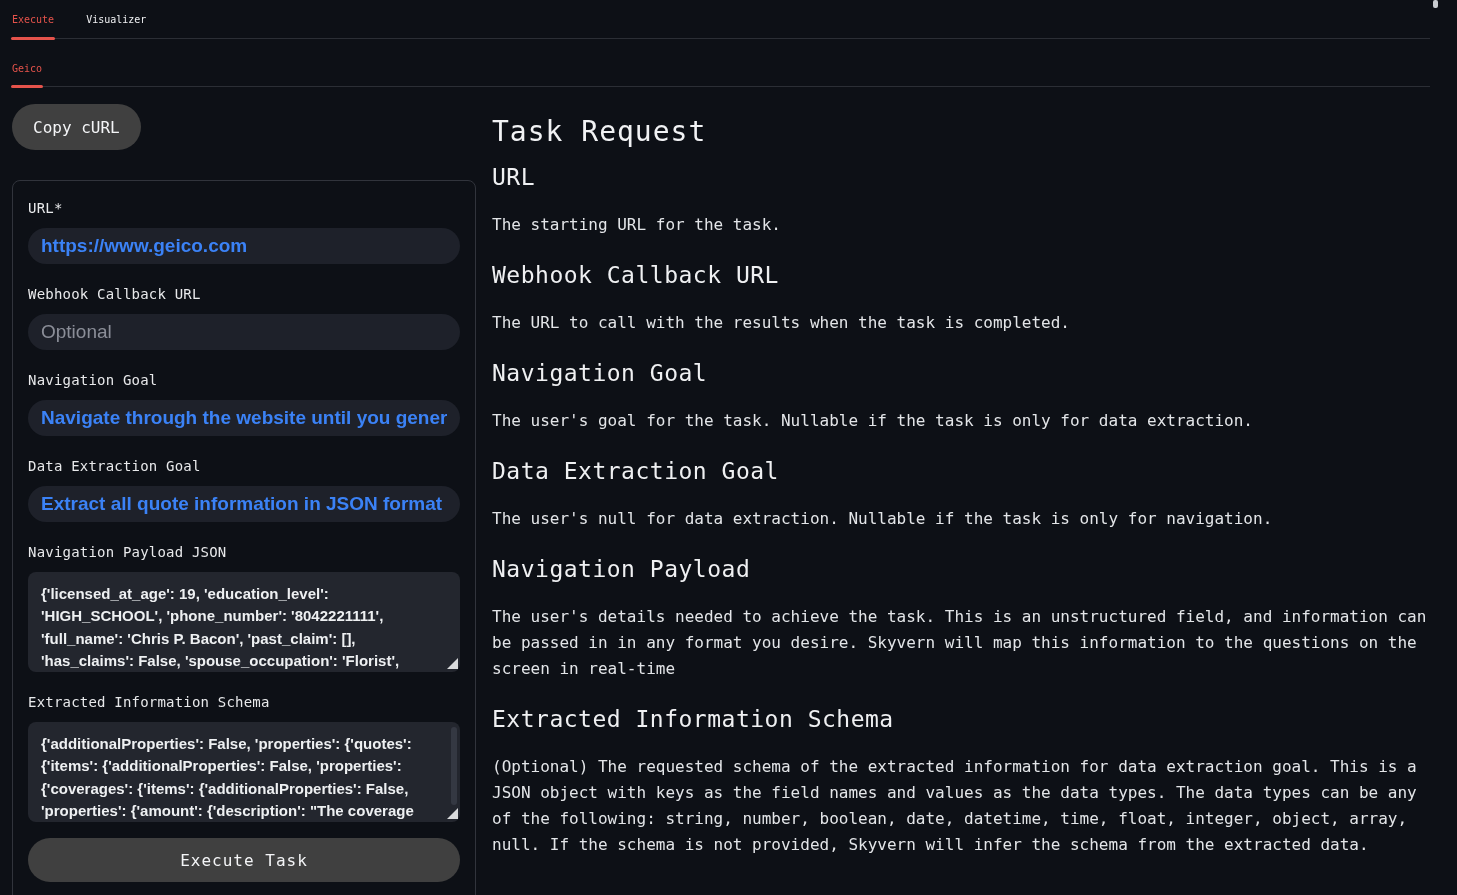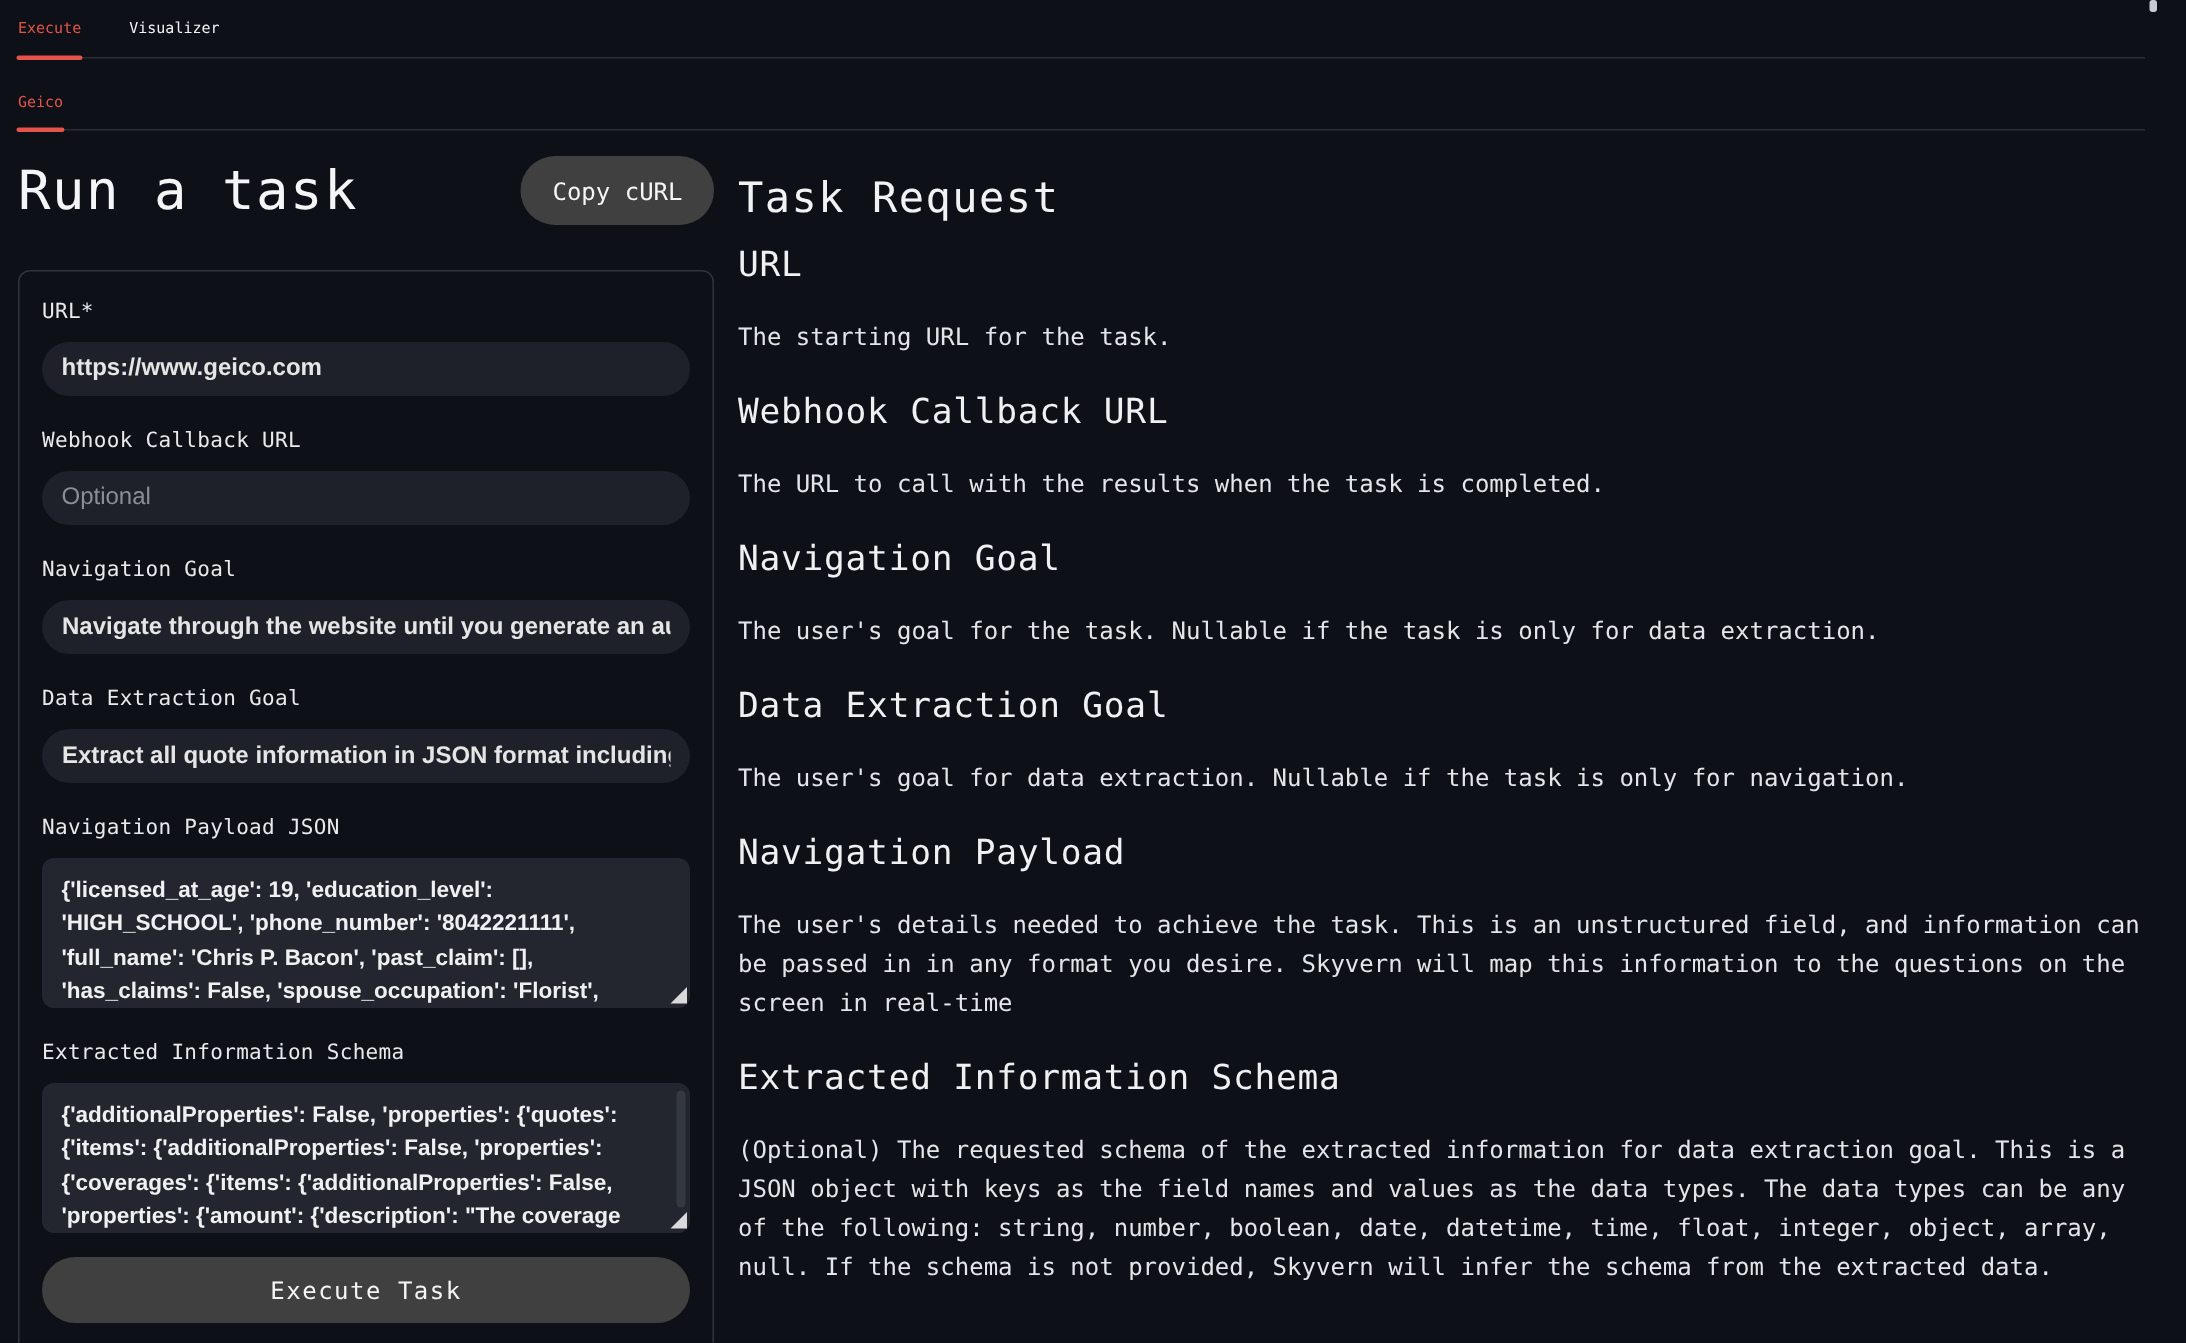--- a/index.html
+++ b/index.html
@@ -99,22 +99,22 @@
   }
   .text-input {
     width: 100%;
     height: 36px;
     background: #1e212a;
     border: none;
     border-radius: 18px;
     padding: 0 13px;
     font-family: "Liberation Sans", sans-serif;
     font-weight: 600;
-    font-size: 16px;
-    color: #e5e5e5;
+    font-size: 19px;
+    color: #3b82f6;
     outline: none;
   }
   .text-input::placeholder { color: #8b8e98; font-weight: 400; }
   .textarea-wrap { position: relative; }
   .json-textarea {
     width: 100%;
     height: 100px;
     background: #23262e;
     border: none;
     border-radius: 8px;
@@ -198,21 +198,20 @@
 
 <div class="navbar subnav">
   <div class="tab active">Geico</div>
 </div>
 
 <div class="main">
 
   <div class="left-col">
 
     <div class="left-header">
-      <div class="page-title">Run a task</div>
       <button class="btn-slate copy-curl-btn">Copy cURL</button>
     </div>
 
     <div class="form-card">
 
       <div class="field">
         <label>URL*</label>
         <input class="text-input" type="text" value="https://www.geico.com" style="">
       </div>
 
@@ -266,21 +265,21 @@
       <p>The URL to call with the results when the task is completed.</p>
     </div>
 
     <div class="doc-section">
       <h2>Navigation Goal</h2>
       <p>The user's goal for the task. Nullable if the task is only for data extraction.</p>
     </div>
 
     <div class="doc-section">
       <h2>Data Extraction Goal</h2>
-      <p>The user's goal for data extraction. Nullable if the task is only for navigation.</p>
+      <p>The user's null for data extraction. Nullable if the task is only for navigation.</p>
     </div>
 
     <div class="doc-section">
       <h2>Navigation Payload</h2>
       <p>The user's details needed to achieve the task. This is an unstructured field, and information can be passed in in any format you desire. Skyvern will map this information to the questions on the screen in real-time</p>
     </div>
 
     <div class="doc-section">
       <h2>Extracted Information Schema</h2>
       <p>(Optional) The requested schema of the extracted information for data extraction goal. This is a JSON object with keys as the field names and values as the data types. The data types can be any of the following: string, number, boolean, date, datetime, time, float, integer, object, array, null. If the schema is not provided, Skyvern will infer the schema from the extracted data.</p>

